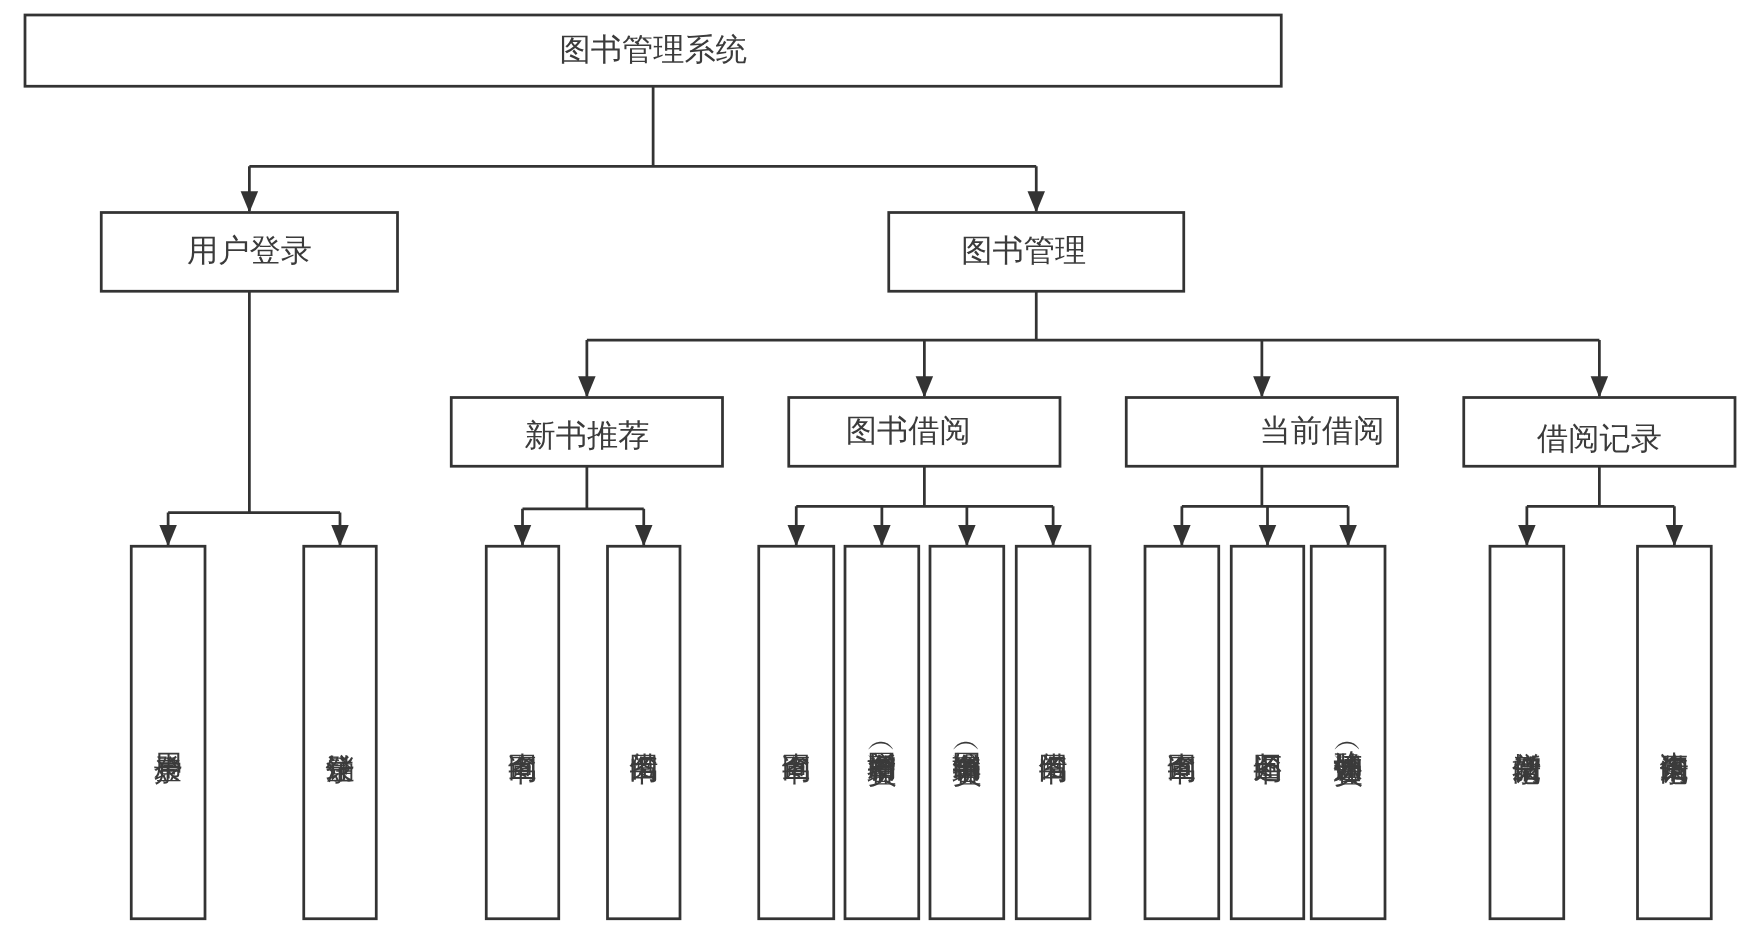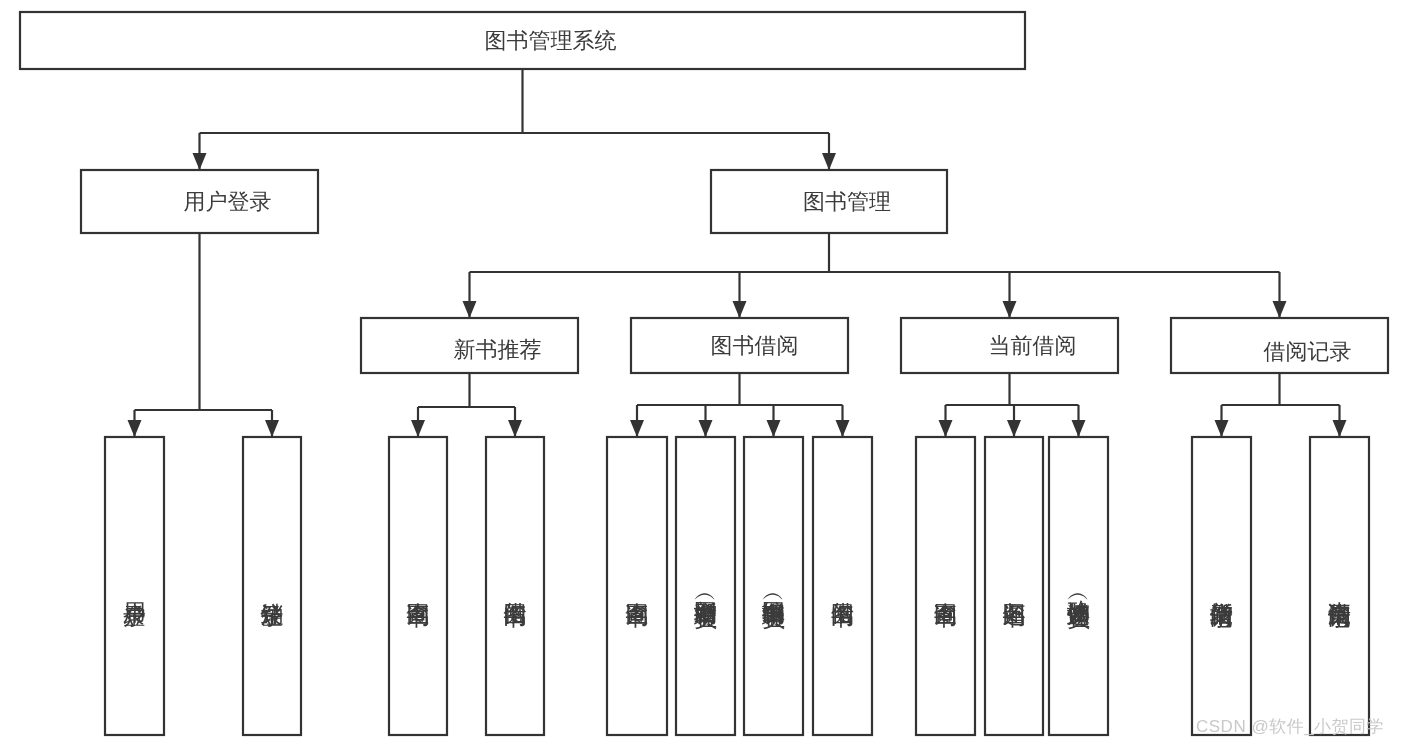--- a/index.html
+++ b/index.html
@@ -47,22 +47,21 @@
     align-items: center;
     justify-content: center;
     text-align: center;
     color: #3b3b3b;
     font-family: "Liberation Sans", "DejaVu Sans", sans-serif;
     line-height: 1.08;
     pointer-events: none;
     white-space: pre-wrap;
   }
   .node-label.horizontal {
-    font-size: 22px;
-    padding-left: 28px;
+    font-size: 25px;
   }
   .node-label.vertical {
     writing-mode: vertical-rl;
     text-orientation: upright;
     font-size: 23px;
     letter-spacing: 1px;
     line-height: 1.0;
   }
   .watermark {
     position: absolute;
@@ -154,30 +153,29 @@
         <rect x="1192" y="437" width="59" height="298" class="node-box"></rect>
         <rect x="1310" y="437" width="59" height="298" class="node-box"></rect>
       </g>
   </svg>
   <div id="labels-layer">
       <div class="node-label horizontal" style="left: 20px; top: 12px; width: 1005px; height: 57px;">图书管理系统</div>
       <div class="node-label horizontal" style="left: 81px; top: 170px; width: 237px; height: 63px;">用户登录</div>
       <div class="node-label horizontal" style="left: 711px; top: 170px; width: 216px; height: 63px;">图书管理</div>
       <div class="node-label horizontal" style="left: 361px; top: 322px; width: 217px; height: 55px;">新书推荐</div>
       <div class="node-label horizontal" style="left: 631px; top: 318px; width: 191px; height: 55px;">图书借阅</div>
-      <div class="node-label horizontal" style="left: 901px; top: 318px; width: 207px; height: 55px;">当前借阅</div>
+      <div class="node-label horizontal" style="left: 954px; top: 318px; width: 207px; height: 55px;">当前借阅</div>
       <div class="node-label horizontal" style="left: 1171px; top: 318px; width: 217px; height: 67px;">借阅记录</div>
       <div class="node-label vertical" style="left: 105px; top: 437px; width: 59px; height: 298px;">用户登录</div>
       <div class="node-label vertical" style="left: 243px; top: 437px; width: 58px; height: 298px;">注销登录</div>
       <div class="node-label vertical" style="left: 389px; top: 437px; width: 58px; height: 298px;">查询图书</div>
       <div class="node-label vertical" style="left: 486px; top: 437px; width: 58px; height: 298px;">借阅图书</div>
       <div class="node-label vertical" style="left: 607px; top: 437px; width: 60px; height: 298px;">查询图书</div>
       <div class="node-label vertical" style="left: 676px; top: 437px; width: 59px; height: 298px;">新增图书（管理员）</div>
       <div class="node-label vertical" style="left: 744px; top: 437px; width: 59px; height: 298px;">编辑图书（管理员）</div>
       <div class="node-label vertical" style="left: 813px; top: 437px; width: 59px; height: 298px;">借阅图书</div>
       <div class="node-label vertical" style="left: 916px; top: 437px; width: 59px; height: 298px;">查询图书</div>
       <div class="node-label vertical" style="left: 985px; top: 437px; width: 58px; height: 298px;">归还图书</div>
       <div class="node-label vertical" style="left: 1049px; top: 437px; width: 59px; height: 298px;">确认归还（管理员）</div>
       <div class="node-label vertical" style="left: 1192px; top: 437px; width: 59px; height: 298px;">新增借阅记录</div>
       <div class="node-label vertical" style="left: 1310px; top: 437px; width: 59px; height: 298px;">查询借阅记录</div>
     </div>
-  <div class="watermark" style="left: 1196px; top: 715px; color: rgb(201, 201, 201);">CSDN @软件_小贺同学</div>
 </div>
 
 </body></html>

